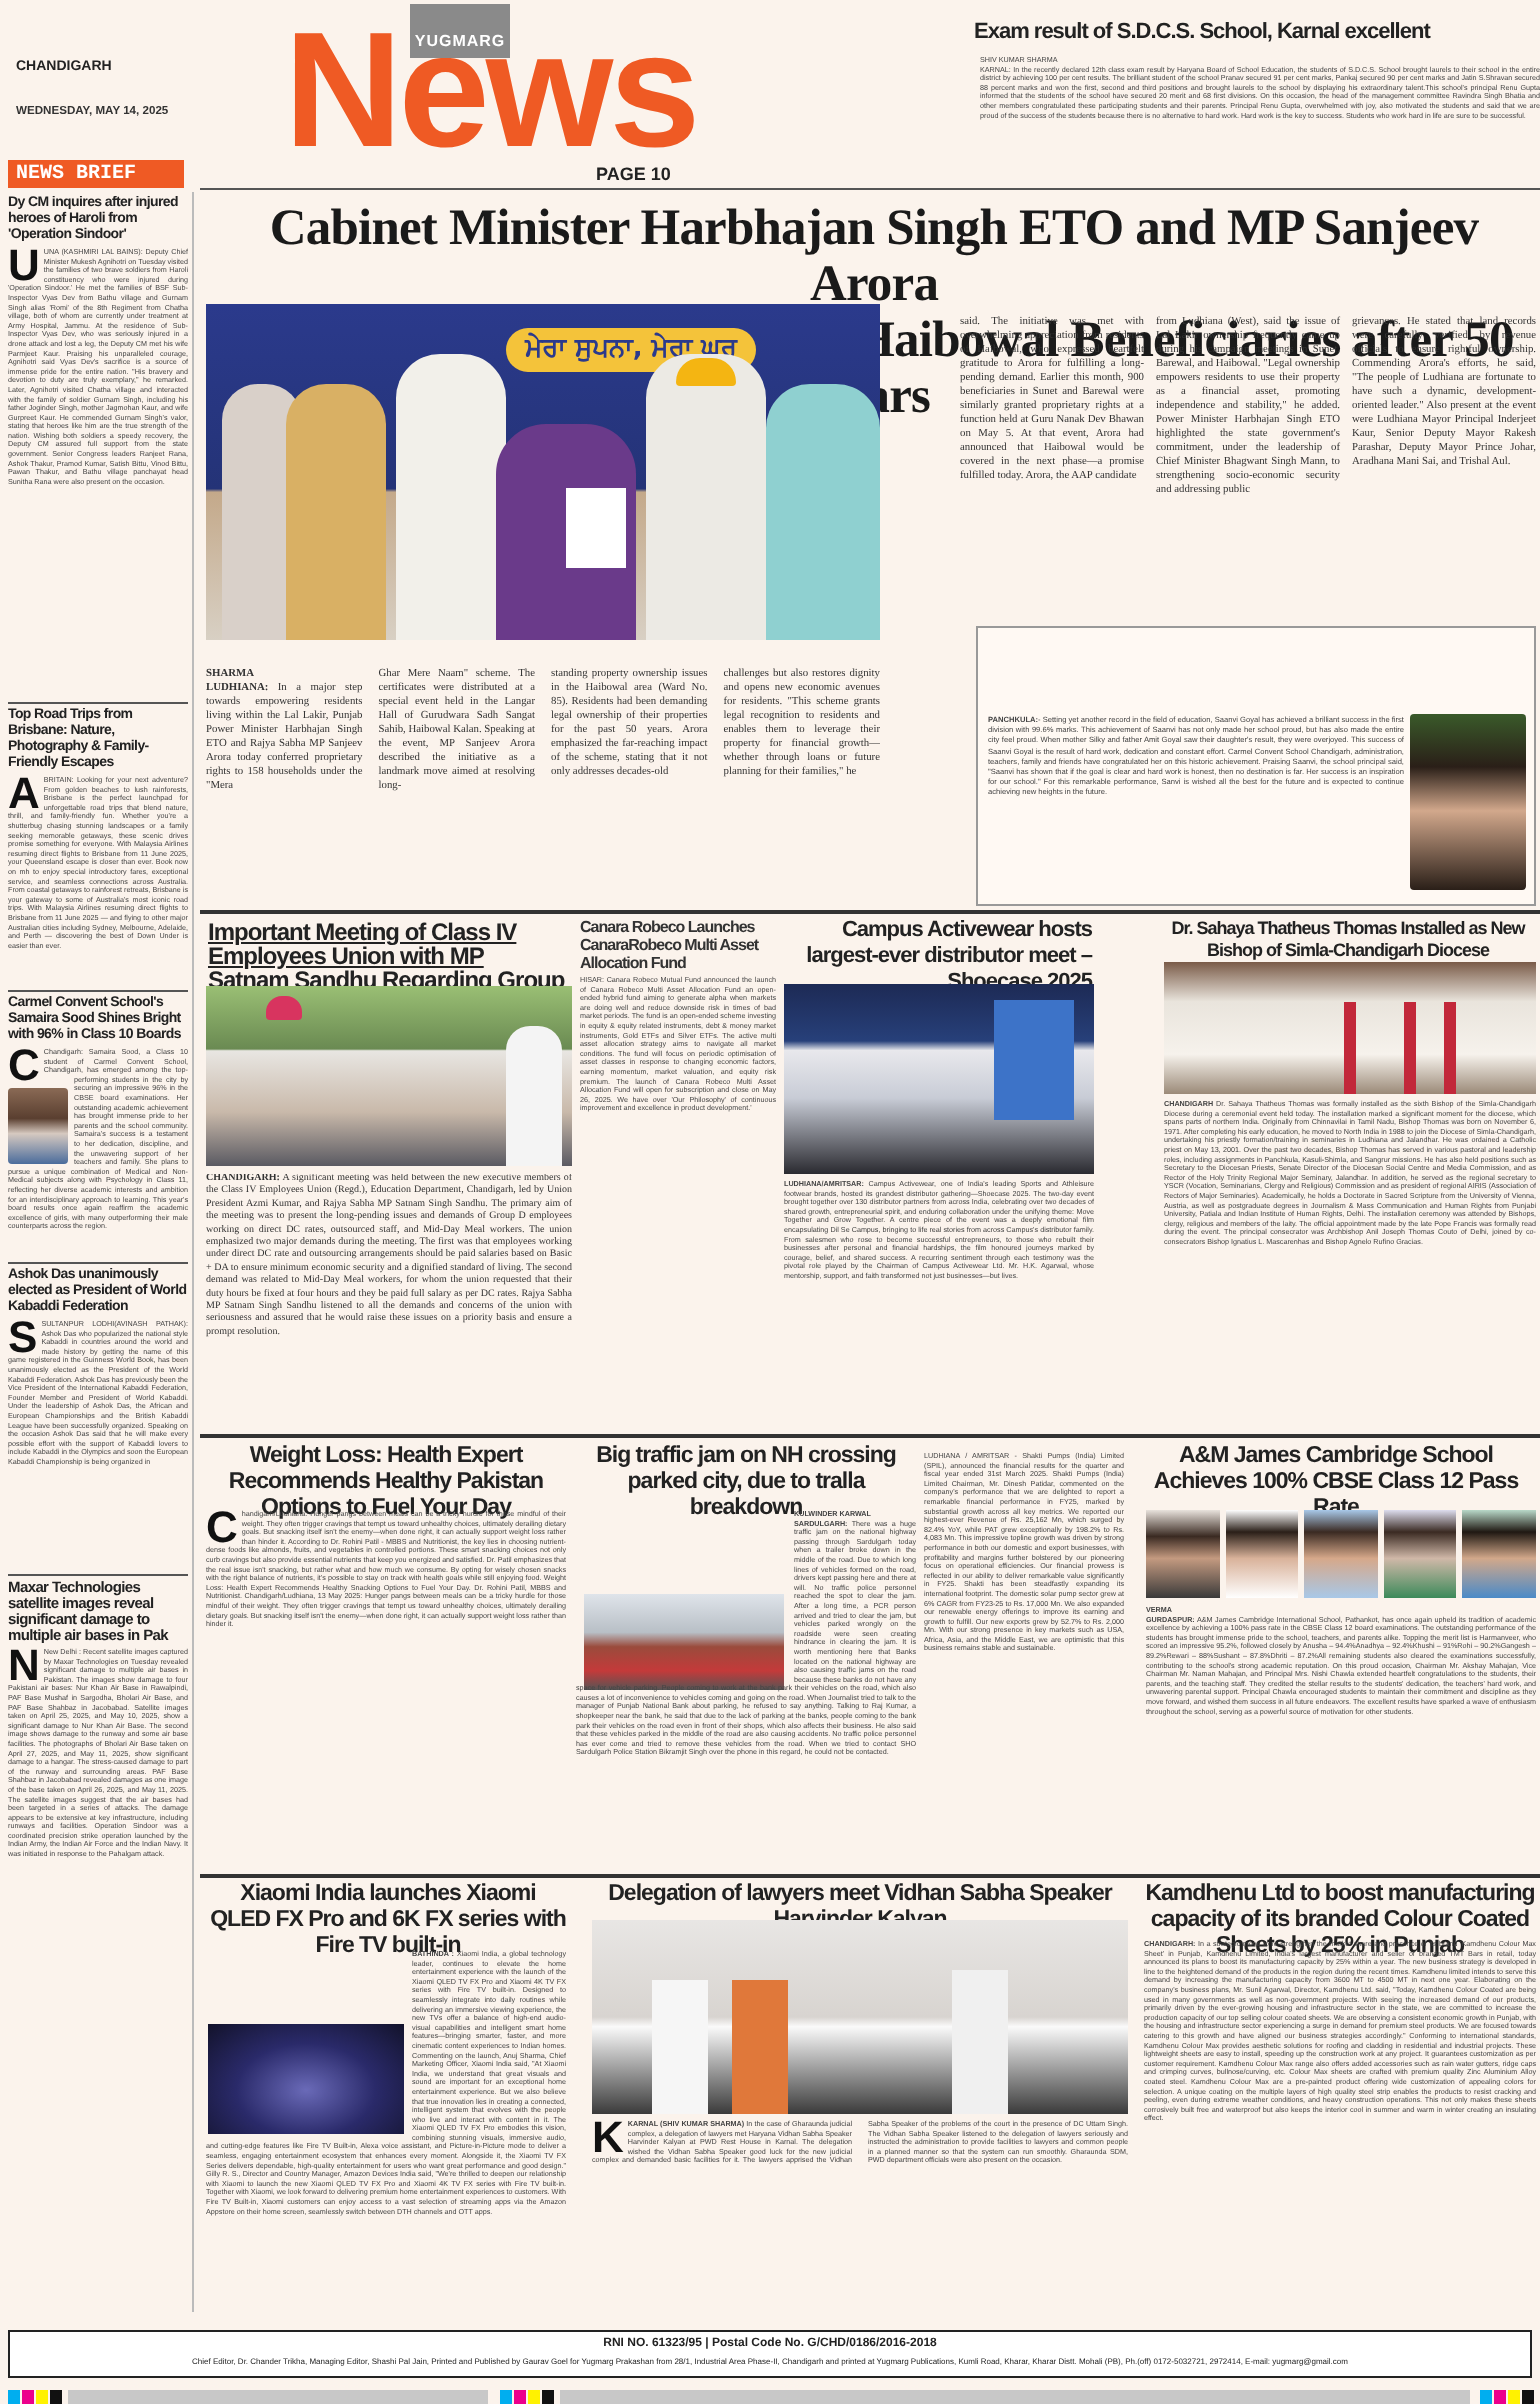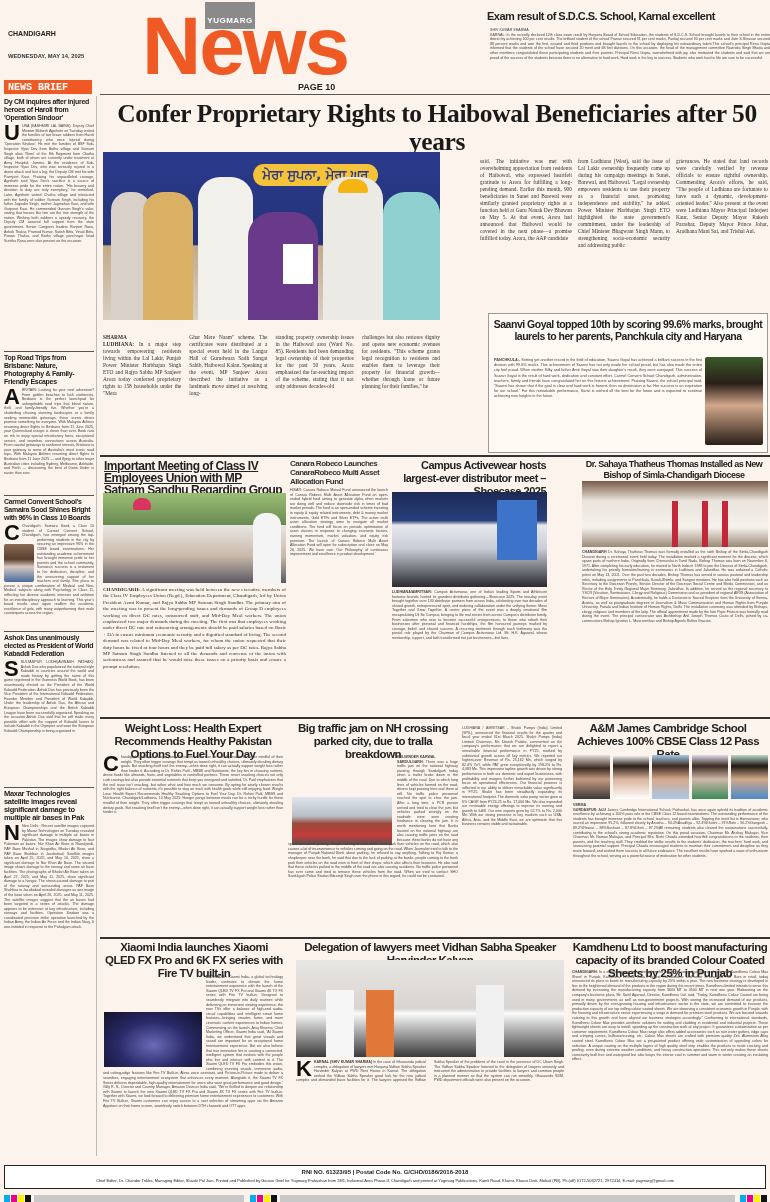--- a/index.html
+++ b/index.html
@@ -70,20 +70,21 @@
   </div>
   <div class="hr" style="top:689px;left:0;width:90px;height:1px"></div>
   <div style="position:absolute;top:692px;height:360px;width:90px;overflow:hidden">
     <div class="st" style="font-size:7.5px">Maxar Technologies satellite images reveal significant damage to multiple air bases in Pak</div>
     <div class="small" style="margin-top:2px;height:330px"><span class="dropcap">N</span><span>New Delhi : Recent satellite images captured by Maxar Technologies on Tuesday revealed significant damage to multiple air bases in Pakistan. The images show damage to four Pakistani air bases: Nur Khan Air Base in Rawalpindi, PAF Base Mushaf in Sargodha, Bholari Air Base, and PAF Base Shahbaz in Jacobabad. Satellite images taken on April 25, 2025, and May 10, 2025, show a significant damage to Nur Khan Air Base. The second image shows damage to the runway and some air base facilities. The photographs of Bholari Air Base taken on April 27, 2025, and May 11, 2025, show significant damage to a hangar. The stress-caused damage to part of the runway and surrounding areas. PAF Base Shahbaz in Jacobabad revealed damages as one image of the base taken on April 26, 2025, and May 11, 2025. The satellite images suggest that the air bases had been targeted in a series of attacks. The damage appears to be extensive at key infrastructure, including runways and facilities. Operation Sindoor was a coordinated precision strike operation launched by the Indian Army, the Indian Air Force and the Indian Navy. It was initiated in response to the Pahalgam attack.</span></div>
   </div>
 </div>
 <div class="hr" style="left:96px;top:96px;width:1px;height:1060px;background:#bbb"></div>
 
 <div class="abs" id="main-hl">
+  <div>Cabinet Minister Harbhajan Singh ETO and MP Sanjeev Arora</div>
   <div>Confer Proprietary Rights to Haibowal Beneficiaries after 50 years</div>
 </div>
 
 <div class="photo" style="left:103px;top:152px;width:337px;height:168px;background:linear-gradient(180deg,#2b3a8c 0%,#243377 55%,#c4a98a 56%,#d8d0c4 100%)">
   <div style="position:absolute;left:150px;top:12px;width:125px;height:22px;background:#f4c33a;border-radius:11px;color:#2b3a8c;font-weight:bold;font-size:13px;text-align:center;line-height:22px;font-family:'DejaVu Sans',sans-serif">ਮੇਰਾ ਸੁਪਨਾ, ਮੇਰਾ ਘਰ</div>
   <div style="position:absolute;left:8px;top:40px;width:40px;height:128px;background:#d9d0c9;border-radius:18px 18px 0 0"></div>
   <div style="position:absolute;left:40px;top:40px;width:50px;height:128px;background:#d9b064;border-radius:20px 20px 0 0"></div>
   <div style="position:absolute;left:95px;top:25px;width:55px;height:143px;background:#f2f0ea;border-radius:22px 22px 0 0"></div>
   <div style="position:absolute;left:145px;top:60px;width:70px;height:108px;background:#6a3a8a;border-radius:25px 25px 0 0"></div>
   <div style="position:absolute;left:180px;top:92px;width:30px;height:40px;background:#fff"></div>
@@ -99,21 +100,20 @@
   <div style="flex:1">challenges but also restores dignity and opens new economic avenues for residents. "This scheme grants legal recognition to residents and enables them to leverage their property for financial growth—whether through loans or future planning for their families," he</div>
 </div>
 
 <div class="serif-body abs" style="left:480px;top:158px;width:288px;height:150px;display:flex;gap:6px">
   <div style="flex:1">said. The initiative was met with overwhelming appreciation from residents of Haibowal, who expressed heartfelt gratitude to Arora for fulfilling a long-pending demand. Earlier this month, 900 beneficiaries in Sunet and Barewal were similarly granted proprietary rights at a function held at Guru Nanak Dev Bhawan on May 5. At that event, Arora had announced that Haibowal would be covered in the next phase—a promise fulfilled today. Arora, the AAP candidate</div>
   <div style="flex:1">from Ludhiana (West), said the issue of Lal Lakir ownership frequently came up during his campaign meetings in Sunet, Barewal, and Haibowal. "Legal ownership empowers residents to use their property as a financial asset, promoting independence and stability," he added. Power Minister Harbhajan Singh ETO highlighted the state government's commitment, under the leadership of Chief Minister Bhagwant Singh Mann, to strengthening socio-economic security and addressing public</div>
   <div style="flex:1">grievances. He stated that land records were carefully verified by revenue officials to ensure rightful ownership. Commending Arora's efforts, he said, "The people of Ludhiana are fortunate to have such a dynamic, development-oriented leader." Also present at the event were Ludhiana Mayor Principal Inderjeet Kaur, Senior Deputy Mayor Rakesh Parashar, Deputy Mayor Prince Johar, Aradhana Mani Sai, and Trishal Aul.</div>
 </div>
 
 <div class="boxed" style="left:488px;top:313px;width:280px;height:140px">
-  <div class="cond" style="text-align:center;font-size:10.5px;line-height:12px;padding:4px 4px 2px">Saanvi Goyal topped 10th by scoring 99.6% marks, brought laurels to her parents, Panchkula city and Haryana</div>
   <div class="photo" style="right:4px;top:43px;width:58px;height:88px;background:linear-gradient(180deg,#3a5a2a 0%,#2a1f18 30%,#d2a88c 55%,#2a1f18 100%);border-radius:2px"></div>
   <div class="small" style="position:absolute;left:5px;top:44px;width:208px;height:90px;font-size:3.8px;line-height:5.2px"><b>PANCHKULA:</b><span>- Setting yet another record in the field of education, Saanvi Goyal has achieved a brilliant success in the first division with 99.6% marks. This achievement of Saanvi has not only made her school proud, but has also made the entire city feel proud. When mother Silky and father Amit Goyal saw their daughter's result, they were overjoyed. This success of Saanvi Goyal is the result of hard work, dedication and constant effort. Carmel Convent School Chandigarh, administration, teachers, family and friends have congratulated her on this historic achievement. Praising Saanvi, the school principal said, "Saanvi has shown that if the goal is clear and hard work is honest, then no destination is far. Her success is an inspiration for our school." For this remarkable performance, Sanvi is wished all the best for the future and is expected to continue achieving new heights in the future.</span></div>
 </div>
 
 <div class="hr" style="left:100px;top:455px;width:670px;height:2px;background:#333"></div>
 
 <div class="abs cond" style="left:104px;top:460px;width:180px;font-size:12px;line-height:12px;text-align:left;text-decoration:underline">Important Meeting of Class IV Employees Union with MP Satnam Sandhu Regarding Group D Employees' Issues</div>
 <div class="photo" style="left:103px;top:493px;width:183px;height:90px;background:linear-gradient(180deg,#9abf74 0%,#6a8a52 35%,#e8e6e2 36%,#c9b9aa 70%,#5a5a62 100%)">
   <div style="position:absolute;left:30px;top:5px;width:18px;height:12px;background:#d8345f;border-radius:8px 8px 2px 2px"></div>
   <div style="position:absolute;left:150px;top:20px;width:28px;height:70px;background:#f4f4f4;border-radius:12px 12px 0 0"></div>

